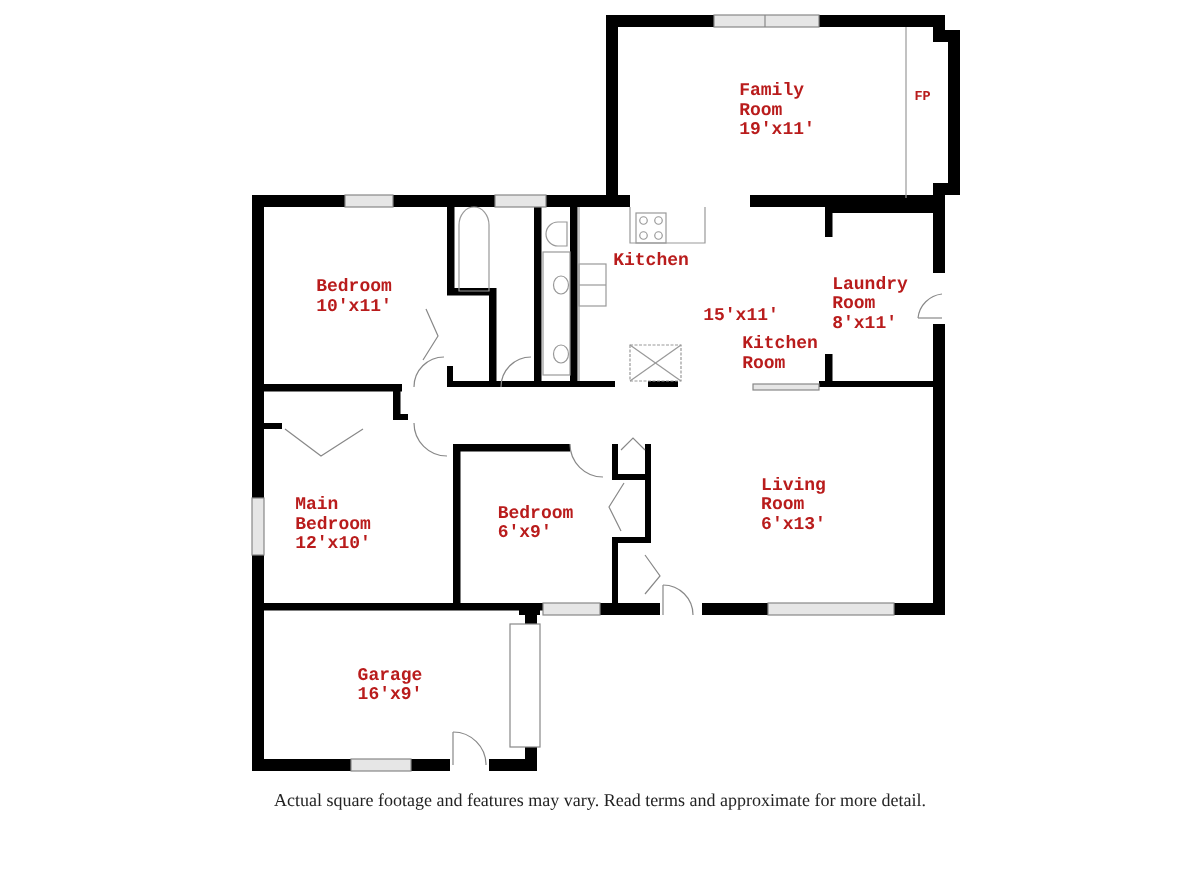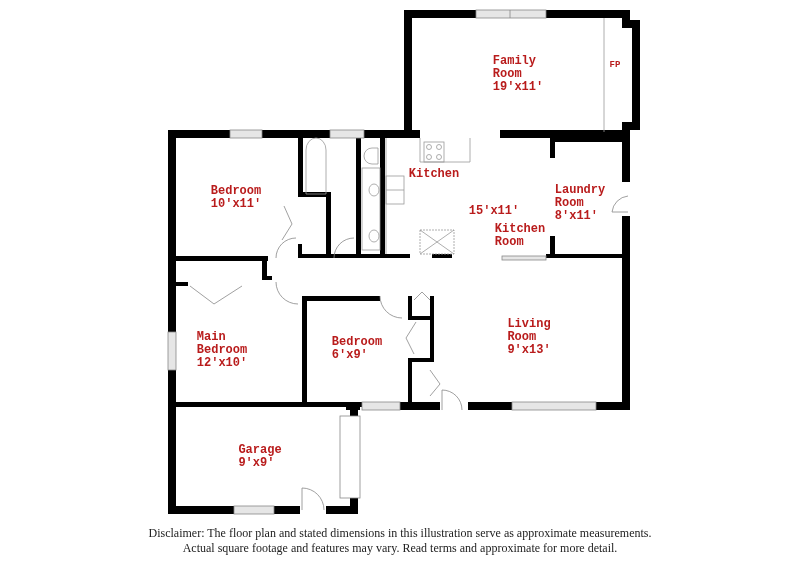--- a/index.html
+++ b/index.html
@@ -187,24 +187,23 @@
 </div>
 
 <div class="label" style="left:357px;top:349px">
   <span>Bedroom</span>
   <span>6'x9'</span>
 </div>
 
 <div class="label" style="left:529px;top:337px">
   <span>Living</span>
   <span>Room</span>
-  <span>9'x13'</span>
+  <span>6'x13'</span>
 </div>
 
 <div class="label" style="left:260px;top:457px">
   <span>Garage</span>
-  <span>9'x9'</span>
+  <span>16'x9'</span>
 </div>
 
 <div id="disclaimer">
-  <span>Disclaimer: The floor plan and stated dimensions in this illustration serve as approximate measurements.</span>
   <span>Actual square footage and features may vary. Read terms and approximate for more detail.</span>
 </div>
 
 </body></html>

